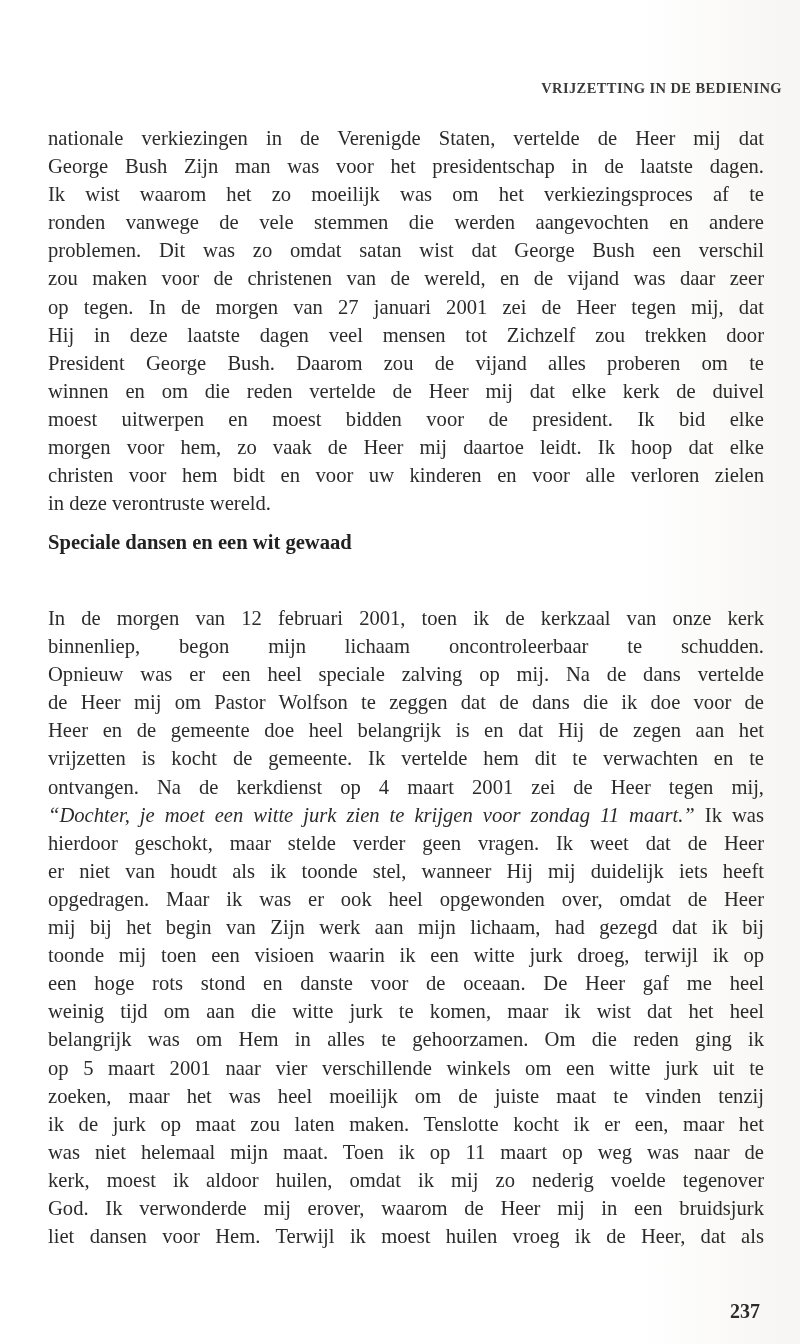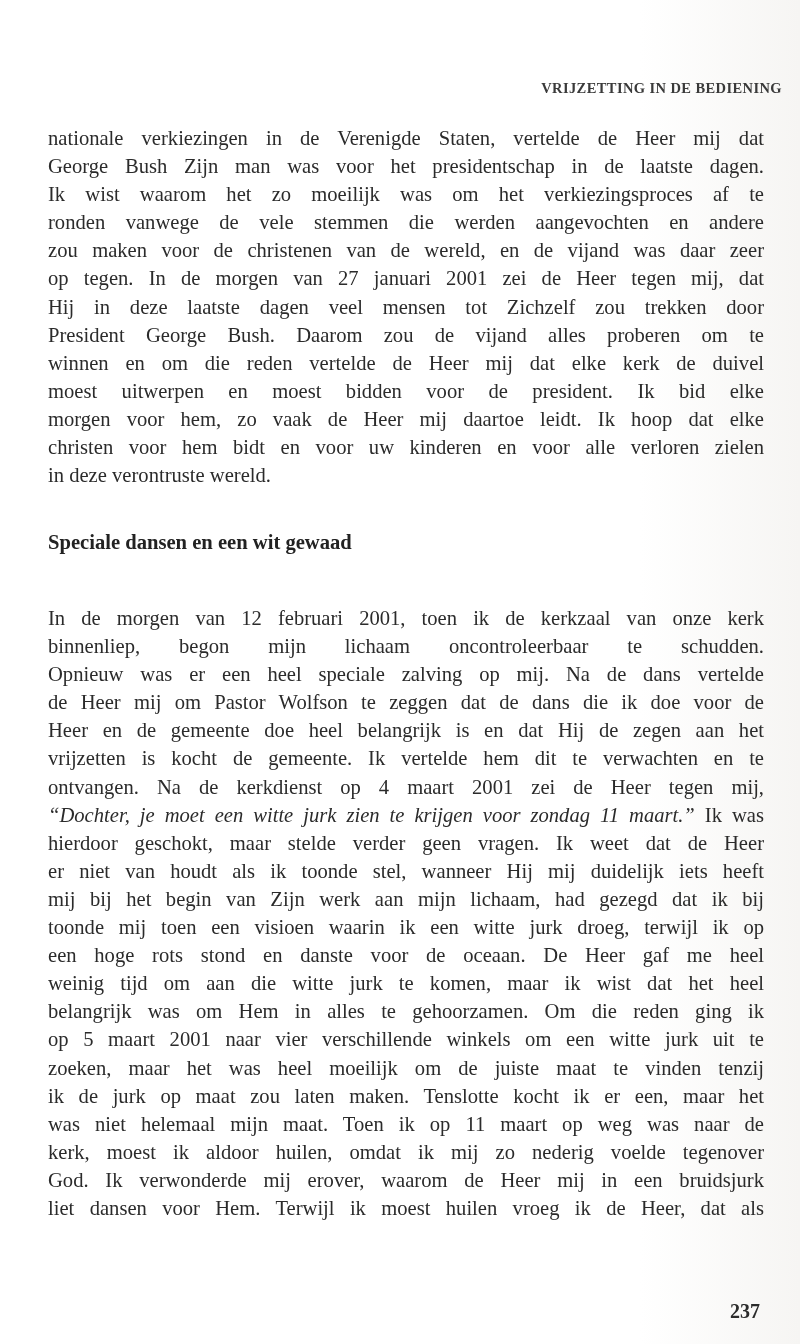--- a/index.html
+++ b/index.html
@@ -78,20 +78,21 @@
 
 <div class="page">
 
   <div class="running-head">Vrijzetting in de bediening</div>
 
   <div class="body-text para1">
     <span class="line">nationale verkiezingen in de Verenigde Staten, vertelde de Heer mij dat</span>
     <span class="line">George Bush Zijn man was voor het presidentschap in de laatste dagen.</span>
     <span class="line">Ik wist waarom het zo moeilijk was om het verkiezingsproces af te</span>
     <span class="line">ronden vanwege de vele stemmen die werden aangevochten en andere</span>
+    <span class="line">problemen. Dit was zo omdat satan wist dat George Bush een verschil</span>
     <span class="line">zou maken voor de christenen van de wereld, en de vijand was daar zeer</span>
     <span class="line">op tegen. In de morgen van 27 januari 2001 zei de Heer tegen mij, dat</span>
     <span class="line">Hij in deze laatste dagen veel mensen tot Zichzelf zou trekken door</span>
     <span class="line">President George Bush. Daarom zou de vijand alles proberen om te</span>
     <span class="line">winnen en om die reden vertelde de Heer mij dat elke kerk de duivel</span>
     <span class="line">moest uitwerpen en moest bidden voor de president. Ik bid elke</span>
     <span class="line">morgen voor hem, zo vaak de Heer mij daartoe leidt. Ik hoop dat elke</span>
     <span class="line">christen voor hem bidt en voor uw kinderen en voor alle verloren zielen</span>
     <span class="line last">in deze verontruste wereld.</span>
   </div>
@@ -102,20 +103,21 @@
     <span class="line">In de morgen van 12 februari 2001, toen ik de kerkzaal van onze kerk</span>
     <span class="line">binnenliep, begon mijn lichaam oncontroleerbaar te schudden.</span>
     <span class="line">Opnieuw was er een heel speciale zalving op mij. Na de dans vertelde</span>
     <span class="line">de Heer mij om Pastor Wolfson te zeggen dat de dans die ik doe voor de</span>
     <span class="line">Heer en de gemeente doe heel belangrijk is en dat Hij de zegen aan het</span>
     <span class="line">vrijzetten is kocht de gemeente. Ik vertelde hem dit te verwachten en te</span>
     <span class="line">ontvangen. Na de kerkdienst op 4 maart 2001 zei de Heer tegen mij,</span>
     <span class="line"><span class="italic">“Dochter, je moet een witte jurk zien te krijgen voor zondag 11 maart.”</span><span> Ik was</span></span>
     <span class="line">hierdoor geschokt, maar stelde verder geen vragen. Ik weet dat de Heer</span>
     <span class="line">er niet van houdt als ik toonde stel, wanneer Hij mij duidelijk iets heeft</span>
+    <span class="line">opgedragen. Maar ik was er ook heel opgewonden over, omdat de Heer</span>
     <span class="line">mij bij het begin van Zijn werk aan mijn lichaam, had gezegd dat ik bij</span>
     <span class="line">toonde mij toen een visioen waarin ik een witte jurk droeg, terwijl ik op</span>
     <span class="line">een hoge rots stond en danste voor de oceaan. De Heer gaf me heel</span>
     <span class="line">weinig tijd om aan die witte jurk te komen, maar ik wist dat het heel</span>
     <span class="line">belangrijk was om Hem in alles te gehoorzamen. Om die reden ging ik</span>
     <span class="line">op 5 maart 2001 naar vier verschillende winkels om een witte jurk uit te</span>
     <span class="line">zoeken, maar het was heel moeilijk om de juiste maat te vinden tenzij</span>
     <span class="line">ik de jurk op maat zou laten maken. Tenslotte kocht ik er een, maar het</span>
     <span class="line">was niet helemaal mijn maat. Toen ik op 11 maart op weg was naar de</span>
     <span class="line">kerk, moest ik aldoor huilen, omdat ik mij zo nederig voelde tegenover</span>

